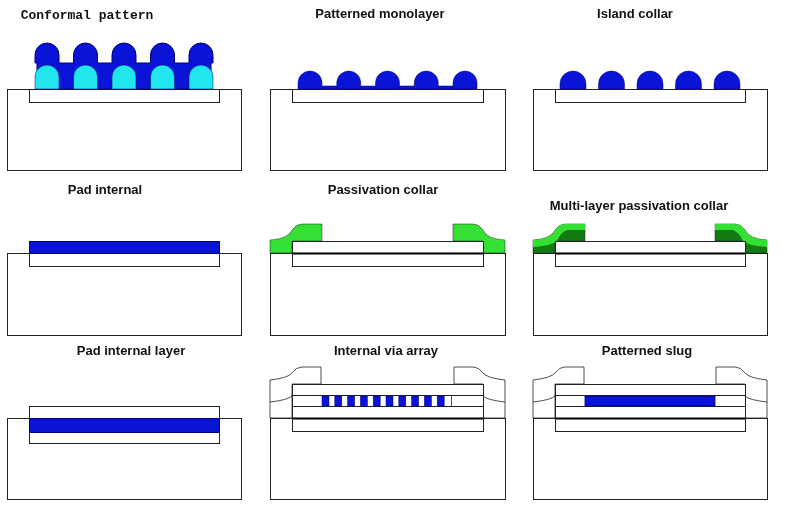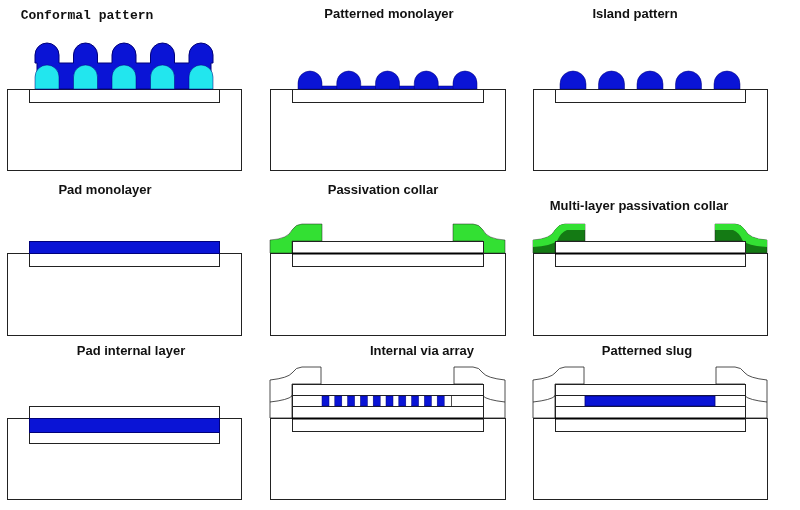--- a/index.html
+++ b/index.html
@@ -4,27 +4,27 @@
 <style>
   html, body { margin: 0; padding: 0; background: #ffffff; }
   body { width: 800px; height: 510px; position: relative; overflow: hidden; font-family: "Liberation Sans", sans-serif; }
   .title { position: absolute; font-weight: bold; font-size: 13px; color: #111111; white-space: nowrap; transform: translateX(-50%); }
   svg#canvas { position: absolute; left: 0; top: 0; }
 </style>
 </head>
 <body>
 
 <div class="title" style="left:87px; top:8px;font-family:Liberation Mono, monospace;">Conformal pattern</div>
-<div class="title" style="left:389px; top:6px;text-align:center;">Patterned monolayer</div>
-<div class="title" style="left:635px; top:6px;">Island pattern</div>
-<div class="title" style="left:105px; top:182px;">Pad monolayer</div>
+<div class="title" style="left:380px; top:6px;text-align:center;">Patterned monolayer</div>
+<div class="title" style="left:635px; top:6px;">Island collar</div>
+<div class="title" style="left:105px; top:182px;">Pad internal</div>
 <div class="title" style="left:383px; top:182px;text-align:center;">Passivation collar</div>
 <div class="title" style="left:639px; top:182px;margin-top:16px;">Multi-layer passivation collar</div>
 <div class="title" style="left:109px; top:343px;padding-left:44px;">Pad internal layer</div>
-<div class="title" style="left:386px; top:343px;margin-left:36px;">Internal via array</div>
+<div class="title" style="left:386px; top:343px;">Internal via array</div>
 <div class="title" style="left:647px; top:343px;">Patterned slug</div>
 
 <svg id="canvas" width="800" height="510" viewBox="0 0 800 510" xmlns="http://www.w3.org/2000/svg">
     <rect x="7.5" y="89.5" width="234" height="81" fill="#ffffff" stroke="#222222" stroke-width="1"></rect>
     <rect x="29.5" y="89.5" width="190" height="13" fill="#ffffff" stroke="#222222" stroke-width="1"></rect>
     <path d="M37,89 L37,63 L35,63 L35,55 A12,12 0 0 1 59,55 L59,63 L73.5,63 L73.5,55 A12,12 0 0 1 97.5,55 L97.5,63 L112,63 L112,55 A12,12 0 0 1 136,55 L136,63 L150.5,63 L150.5,55 A12,12 0 0 1 174.5,55 L174.5,63 L189,63 L189,55 A12,12 0 0 1 213,55 L213,63 L211,63 L211,89 Z" fill="#0a14d6" stroke="#00007a" stroke-width="1"></path>
     <path d="M35,89 L35,77 A12,12 0 0 1 59,77 L59,89 Z " fill="#22e6ee" stroke="#00007a" stroke-width="0.5"></path>
     <path d="M73.5,89 L73.5,77 A12,12 0 0 1 97.5,77 L97.5,89 Z " fill="#22e6ee" stroke="#00007a" stroke-width="0.5"></path>
     <path d="M112,89 L112,77 A12,12 0 0 1 136,77 L136,89 Z " fill="#22e6ee" stroke="#00007a" stroke-width="0.5"></path>
     <path d="M150.5,89 L150.5,77 A12,12 0 0 1 174.5,77 L174.5,89 Z " fill="#22e6ee" stroke="#00007a" stroke-width="0.5"></path>

